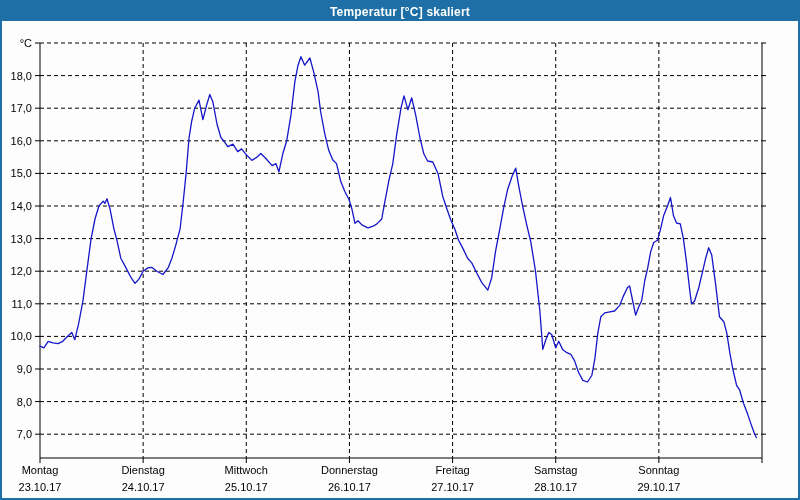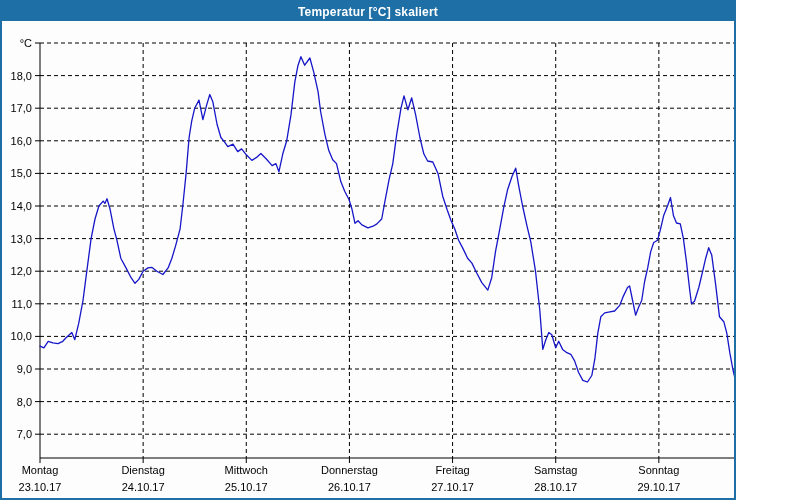--- a/index.html
+++ b/index.html
@@ -1,18 +1,18 @@
 <!DOCTYPE html>
 <html><head>
 <meta charset="utf-8">
 <style>
   html,body{margin:0;padding:0;background:#fff;}
   .window{
     position:relative;
-    width:736px;height:500px;
+    width:800px;height:500px;
     box-sizing:border-box;
     border:2px solid #1d6fa5;
     background:#fdfdfd;
     font-family:"Liberation Sans", sans-serif;
     overflow:hidden;
   }
   .titlebar{
     height:19px;
     background:#1d6fa5;
     color:#ffffff;

